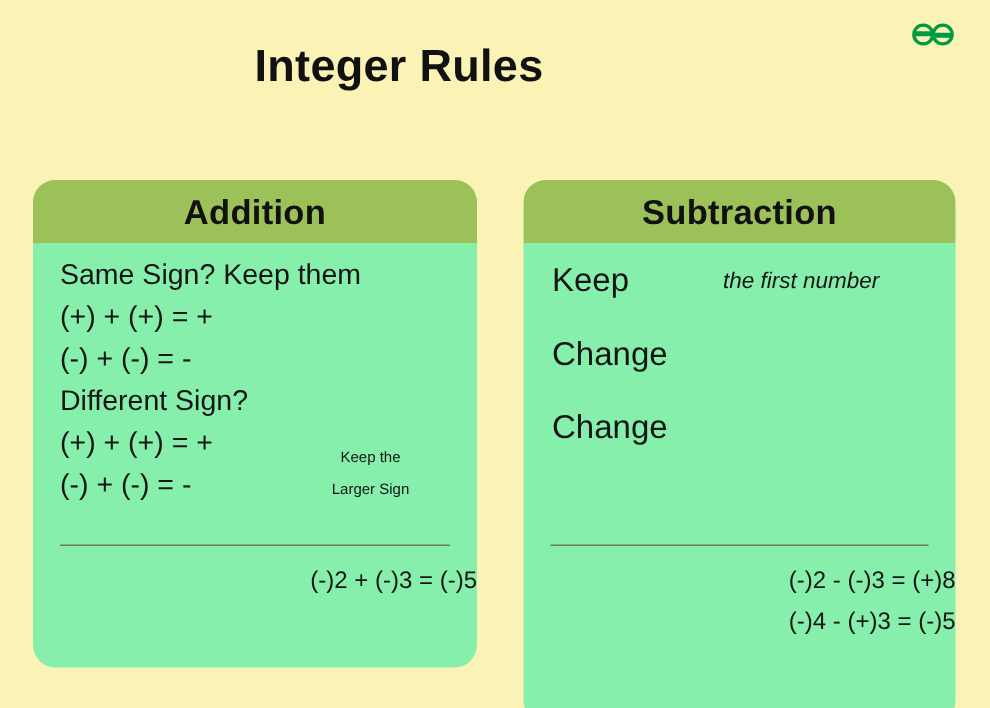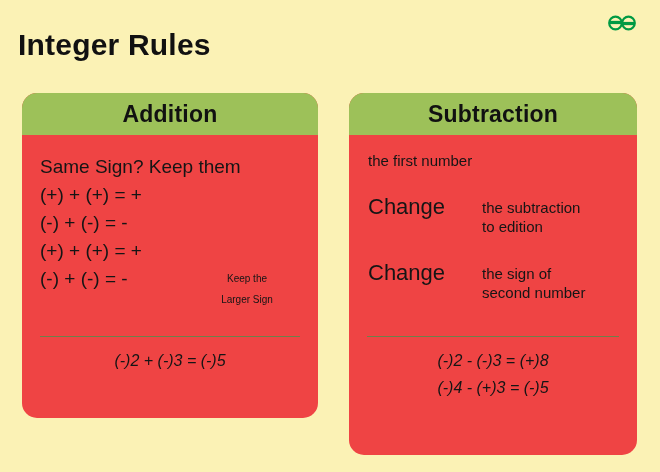--- a/index.html
+++ b/index.html
@@ -27,35 +27,34 @@
     align-items: center;
     justify-content: flex-end;
   }
 
   
   .page-title {
     position: absolute;
     top: 28px;
     left: 0;
     width: 532px;
-    text-align: left;
+    text-align: center;
     font-size: 30px;
     font-weight: bold;
     letter-spacing: 0.2px;
     color: #111111;
     line-height: 1.1;
-    padding-left: 18px;
   }
 
   
   .card {
     position: absolute;
-    top: 93px;
+    top: 120px;
     border-radius: 15px;
-    background: #ef4444;
+    background: #86efac;
     overflow: hidden;
     box-sizing: border-box;
   }
   .card-addition {
     left: 22px;
     width: 296px;
     height: 325px;
   }
   .card-subtraction {
     left: 349px;
@@ -75,21 +74,21 @@
     letter-spacing: 0.2px;
   }
 
   .card-body {
     position: relative;
     height: calc(100% - 42px);
   }
 
   
   .add-rules {
-    padding: 18px 0 0 18px;
+    padding: 8px 0 0 18px;
   }
   .add-line {
     font-size: 19px;
     line-height: 28px;
     color: #151515;
     white-space: pre;
   }
 
   .add-note {
     position: absolute;
@@ -120,42 +119,42 @@
     flex: 0 0 114px;
     font-size: 22px;
     line-height: 25px;
     color: #151515;
   }
   .sub-desc {
     font-size: 15px;
     line-height: 19px;
     color: #151515;
     padding-top: 4px;
+    font-style: italic;
   }
 
   
   .divider {
     position: absolute;
     left: 18px;
     right: 18px;
     top: 201px;
     height: 1px;
     background: #6f7f4a;
   }
   .card-subtraction .divider {
     top: 201px;
   }
 
   .examples {
     position: absolute;
     left: 0;
     right: 0;
     top: 212px;
-    text-align: center;
-    font-style: italic;
+    text-align: right;
   }
   .example-line {
     font-size: 16px;
     line-height: 27px;
     color: #151515;
     white-space: pre;
   }
 </style>
 </head>
 <body>
@@ -176,20 +175,21 @@
 <div class="page-title">Integer Rules</div>
 
 <div class="card card-addition">
   <div class="card-header">Addition</div>
   <div class="card-body">
 
     <div class="add-rules">
       <div class="add-line">Same Sign? Keep them</div>
       <div class="add-line">(+) + (+) = +</div>
       <div class="add-line">(-) + (-) = -</div>
+      <div class="add-line">Different Sign?</div>
       <div class="add-line">(+) + (+) = +</div>
       <div class="add-line">(-) + (-) = -</div>
     </div>
 
     <div class="add-note">
       <div>Keep the</div>
       <div>Larger Sign</div>
     </div>
 
     <div class="divider"></div>
@@ -200,29 +200,28 @@
 
   </div>
 </div>
 
 <div class="card card-subtraction">
   <div class="card-header">Subtraction</div>
   <div class="card-body">
 
     <div class="sub-rules">
       <div class="sub-row">
+        <div class="sub-key">Keep</div>
         <div class="sub-desc">the first number</div>
       </div>
       <div class="sub-row">
         <div class="sub-key">Change</div>
-        <div class="sub-desc">the subtraction<br>to edition</div>
       </div>
       <div class="sub-row">
         <div class="sub-key">Change</div>
-        <div class="sub-desc">the sign of<br>second number</div>
       </div>
     </div>
 
     <div class="divider"></div>
 
     <div class="examples">
       <div class="example-line">(-)2 - (-)3 = (+)8</div>
       <div class="example-line">(-)4 - (+)3 = (-)5</div>
     </div>
 

